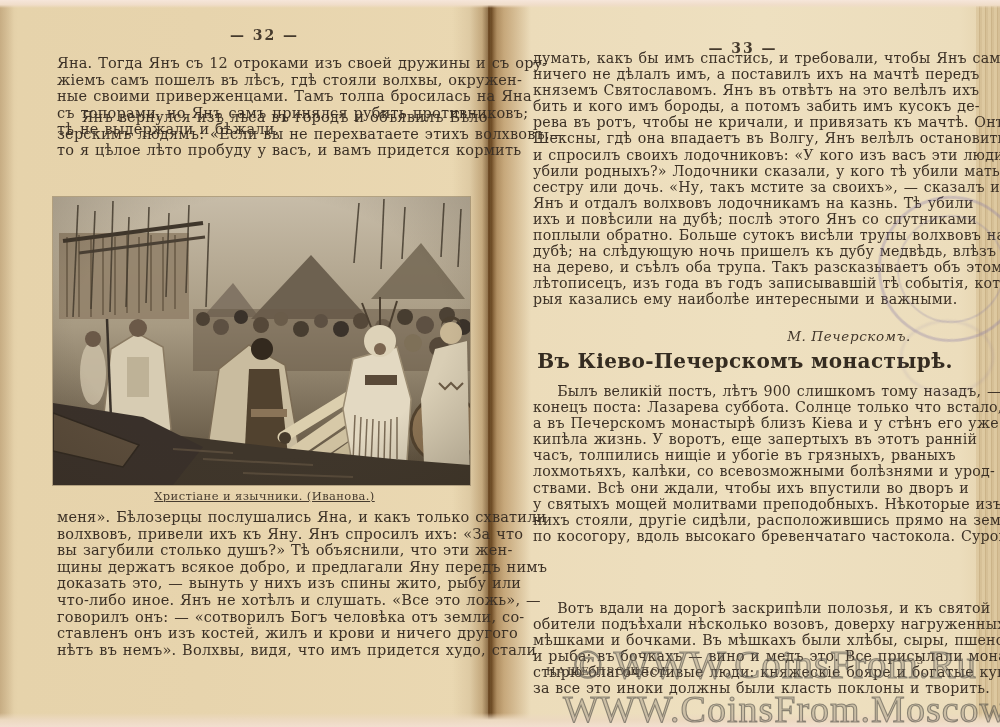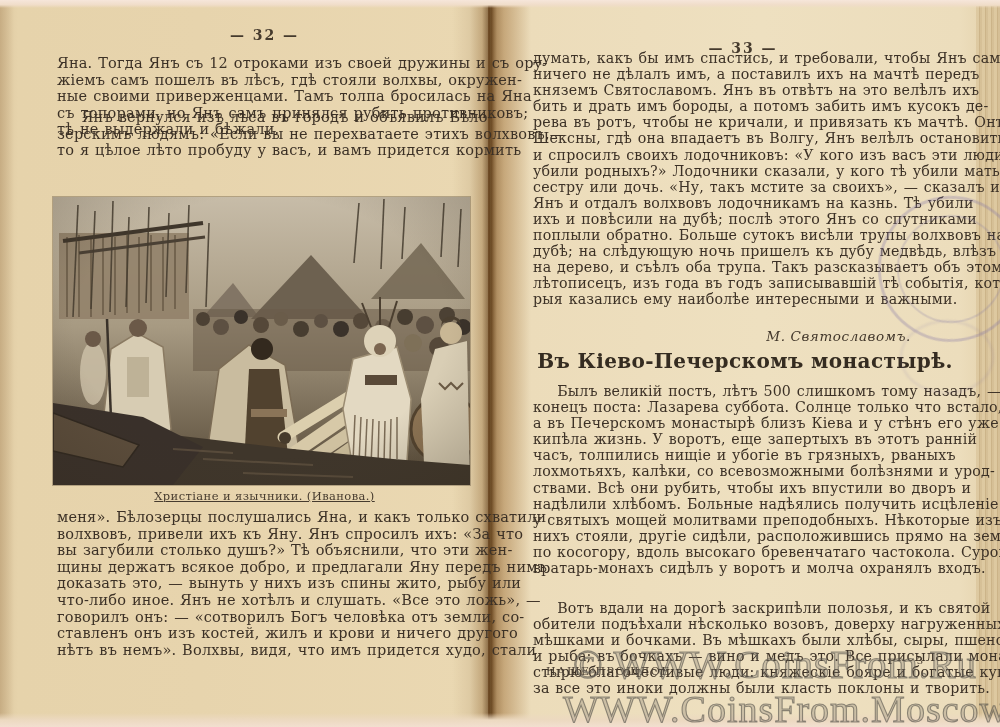--- a/index.html
+++ b/index.html
@@ -268,52 +268,50 @@
     </div>
 </div>
 
 <div class="page page-right">
   <div class="pagenum">— 33 —</div>
 
   <div class="tblock rp-block1">
       <div class="tline">думать, какъ бы имъ спастись, и требовали, чтобы Янъ самъ</div>
       <div class="tline">ничего не дѣлалъ имъ, а поставилъ ихъ на мачтѣ передъ</div>
       <div class="tline">княземъ Святославомъ. Янъ въ отвѣтъ на это велѣлъ ихъ</div>
-      <div class="tline">бить и драть имъ бороды, а потомъ забить имъ кусокъ де-</div>
+      <div class="tline">бить и кого имъ бороды, а потомъ забить имъ кусокъ де-</div>
       <div class="tline">рева въ ротъ, чтобы не кричали, и привязать къ мачтѣ. Онъ</div>
       <div class="tline">Шексны, гдѣ она впадаетъ въ Волгу, Янъ велѣлъ остановиться</div>
       <div class="tline">и спросилъ своихъ лодочниковъ: «У кого изъ васъ эти люди</div>
       <div class="tline">убили родныхъ?» Лодочники сказали, у кого тѣ убили мать,</div>
       <div class="tline">сестру или дочь. «Ну, такъ мстите за своихъ», — сказалъ имъ</div>
       <div class="tline">Янъ и отдалъ волхвовъ лодочникамъ на казнь. Тѣ убили</div>
       <div class="tline">ихъ и повѣсили на дубѣ; послѣ этого Янъ со спутниками</div>
       <div class="tline">поплыли обратно. Больше сутокъ висѣли трупы волхвовъ на</div>
       <div class="tline">дубѣ; на слѣдующую ночь пришелъ къ дубу медвѣдь, влѣзъ</div>
       <div class="tline">на дерево, и съѣлъ оба трупа. Такъ разсказываетъ объ этомъ</div>
       <div class="tline">лѣтописецъ, изъ года въ годъ записывавшій тѣ событія, кото-</div>
       <div class="tline last">рыя казались ему наиболѣе интересными и важными.</div>
     </div>
 
-  <div class="author-line">М. Святославомъ.</div>
+  <div class="author-line">М. Печерскомъ.</div>
 
   <div class="section-heading">Въ Кіево-Печерскомъ монастырѣ.</div>
 
   <div class="tblock rp-block2 indent-first">
-      <div class="tline">Былъ великій постъ, лѣтъ 500 слишкомъ тому назадъ, —</div>
+      <div class="tline">Былъ великій постъ, лѣтъ 900 слишкомъ тому назадъ, —</div>
       <div class="tline">конецъ поста: Лазарева суббота. Солнце только что встало,</div>
       <div class="tline">а въ Печерскомъ монастырѣ близъ Кіева и у стѣнъ его уже</div>
       <div class="tline">кипѣла жизнь. У воротъ, еще запертыхъ въ этотъ ранній</div>
       <div class="tline">часъ, толпились нищіе и убогіе въ грязныхъ, рваныхъ</div>
       <div class="tline">лохмотьяхъ, калѣки, со всевозможными болѣзнями и урод-</div>
-      <div class="tline">ствами. Всѣ они рубить, чтобы ихъ впустили во дворъ и</div>
-      <div class="tline">надѣлили хлѣбомъ. Больные надѣялись получить исцѣленіе</div>
+      <div class="tline">ствами. Всѣ они ждали, чтобы ихъ впустили во дворъ и</div>
       <div class="tline">у святыхъ мощей молитвами преподобныхъ. Нѣкоторые изъ</div>
       <div class="tline">нихъ стояли, другіе сидѣли, расположившись прямо на землѣ,</div>
       <div class="tline">по косогору, вдоль высокаго бревенчатаго частокола. Суровый</div>
-      <div class="tline last">вратарь-монахъ сидѣлъ у воротъ и молча охранялъ входъ.</div>
     </div>
 
   <div class="tblock rp-block3 indent-first">
       <div class="tline">Вотъ вдали на дорогѣ заскрипѣли полозья, и къ святой</div>
       <div class="tline">обители подъѣхали нѣсколько возовъ, доверху нагруженныхъ</div>
       <div class="tline">мѣшками и бочками. Въ мѣшкахъ были хлѣбы, сыры, пшено</div>
       <div class="tline">и рыба; въ бочкахъ — вино и медъ это. Все присылали мона-</div>
       <div class="tline">стырю благочестивые люди: княжескіе бояре и богатые купцы;</div>
       <div class="tline">за все это иноки должны были класть поклоны и творить.</div>
     </div>

